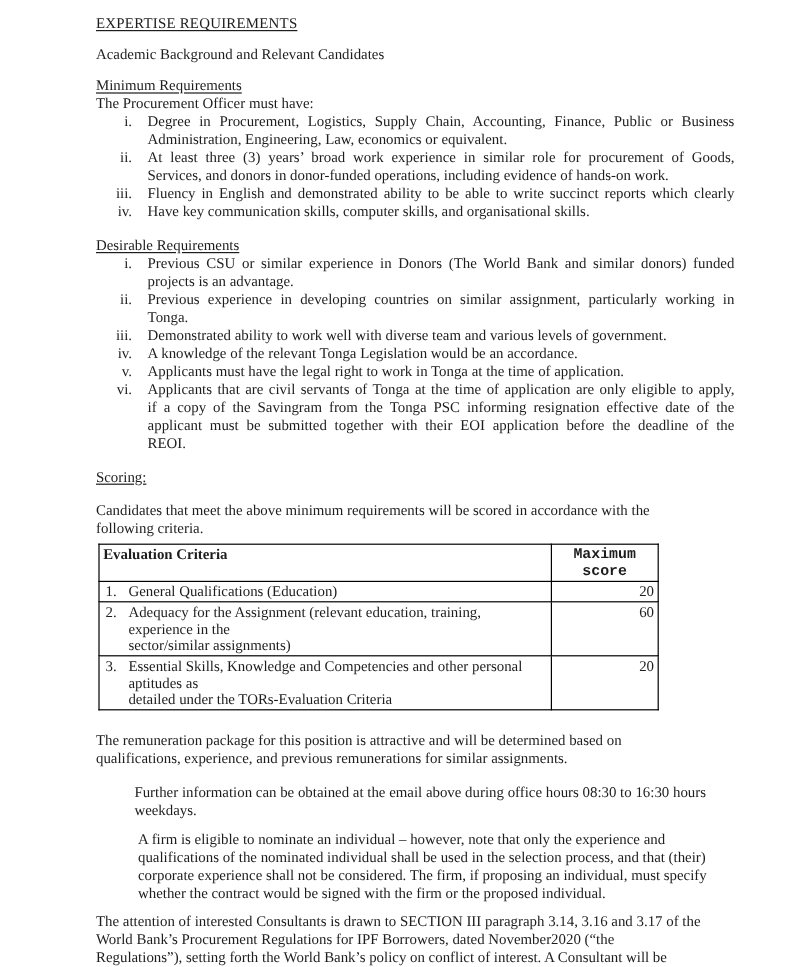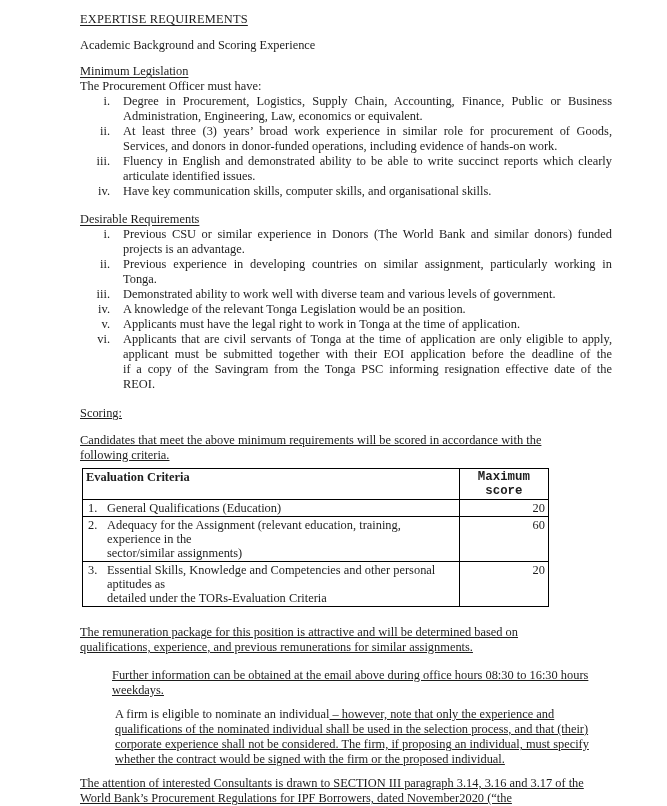--- a/index.html
+++ b/index.html
@@ -24,66 +24,65 @@
   .mb5  { margin-bottom:5px; }
   .mb9  { margin-bottom:9px;margin-left:32px; }
   .mb18 { margin-bottom:18px; }
 
   ol.rlist { list-style:none; }
   ol.rlist li { display:flex; }
   .rnum  { flex:0 0 30px; text-align:right; }
   .rtext { flex:1; margin-left:13px; }
 
   .jl { text-align:justify; text-align-last:justify; }
-  .pre { white-space:pre-line;text-decoration:underline; }
+  .pre { white-space:pre-line; }
 
   table.score { border-collapse:collapse; margin-left:2px; width:467px; line-height:14px; }
   table.score th, table.score td { border:1px solid #000; vertical-align:top; padding:1px 3px; }
   th.crit-h { text-align:left; font-weight:bold; padding-left:5px; }
   th.max-h  { text-align:center; font-weight:bold;font-family:Liberation Mono, monospace; }
   td.score-cell { text-align:right; }
   .cellwrap { display:flex; }
   .cellnum  { flex:0 0 21px; padding-left:2px; }
   .celltext { flex:1; white-space:pre-line; }
 
   .firm-p { padding-left:3px; }
   b.lead { font-weight:normal; }
 </style>
 </head>
 <body>
 
 <div class="doc">
 
   <h1 class="u mb11">EXPERTISE REQUIREMENTS</h1>
 
-  <p class="mb11">Academic Background and Scoring Experience</p>
+  <p class="mb11">Academic Background and Relevant Candidates</p>
 
   <section>
-    <div class="u">Minimum Legislation</div>
+    <div class="u">Minimum Requirements</div>
     <div>The Procurement Officer must have:</div>
     <ol class="rlist mb13">
       <li>
         <span class="rnum">i.</span>
         <div class="rtext">
             <div class="jl">Degree in Procurement, Logistics, Supply Chain, Accounting, Finance, Public or Business</div>
             <div>Administration, Engineering, Law, economics or equivalent.</div>
           </div>
       </li>
       <li>
         <span class="rnum">ii.</span>
         <div class="rtext">
             <div class="jl">At least three (3) years’ broad work experience in similar role for procurement of Goods,</div>
             <div>Services, and donors in donor-funded operations, including evidence of hands-on work.</div>
           </div>
       </li>
       <li>
         <span class="rnum">iii.</span>
         <div class="rtext">
             <div class="jl">Fluency in English and demonstrated ability to be able to write succinct reports which clearly</div>
-            <div>articulate identified issues.</div>
           </div>
       </li>
       <li>
         <span class="rnum">iv.</span>
         <div class="rtext">
             <div>Have key communication skills, computer skills, and organisational skills.</div>
           </div>
       </li>
     </ol>
   </section>
@@ -107,35 +106,35 @@
       </li>
       <li>
         <span class="rnum">iii.</span>
         <div class="rtext">
             <div>Demonstrated ability to work well with diverse team and various levels of government.</div>
           </div>
       </li>
       <li>
         <span class="rnum">iv.</span>
         <div class="rtext">
-            <div>A knowledge of the relevant Tonga Legislation would be an position.</div>
+            <div>A knowledge of the relevant Tonga Legislation would be an accordance.</div>
           </div>
       </li>
       <li>
         <span class="rnum">v.</span>
         <div class="rtext">
             <div>Applicants must have the legal right to work in Tonga at the time of application.</div>
           </div>
       </li>
       <li>
         <span class="rnum">vi.</span>
         <div class="rtext">
             <div class="jl">Applicants that are civil servants of Tonga at the time of application are only eligible to apply,</div>
+            <div class="jl">if a copy of the Savingram from the Tonga PSC informing resignation effective date of the</div>
             <div class="jl">applicant must be submitted together with their EOI application before the deadline of the</div>
-            <div class="jl">if a copy of the Savingram from the Tonga PSC informing resignation effective date of the</div>
             <div>REOI.</div>
           </div>
       </li>
     </ol>
   </section>
 
   <section>
     <div class="mb12">Scoring:</div>
     <p class="pre mb5">Candidates that meet the above minimum requirements will be scored in accordance with the
 following criteria.</p>

